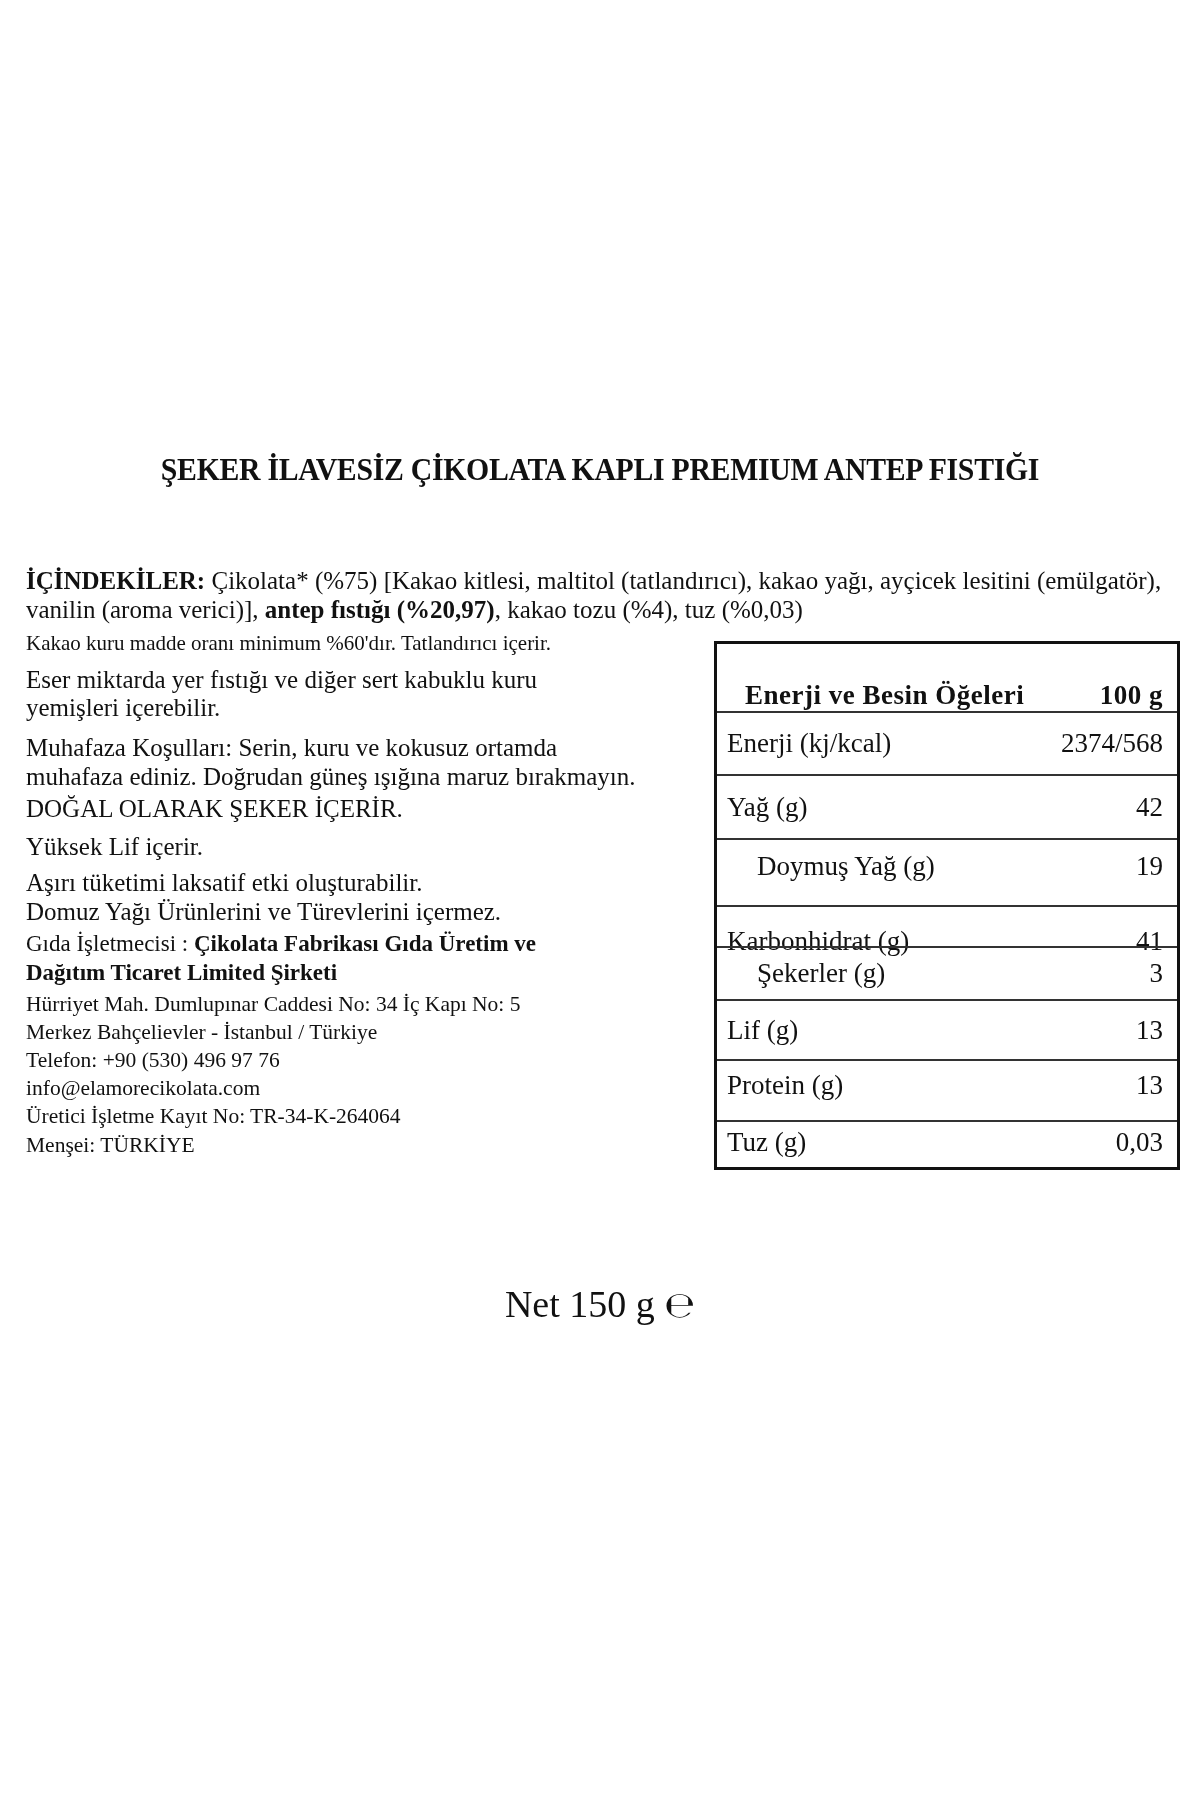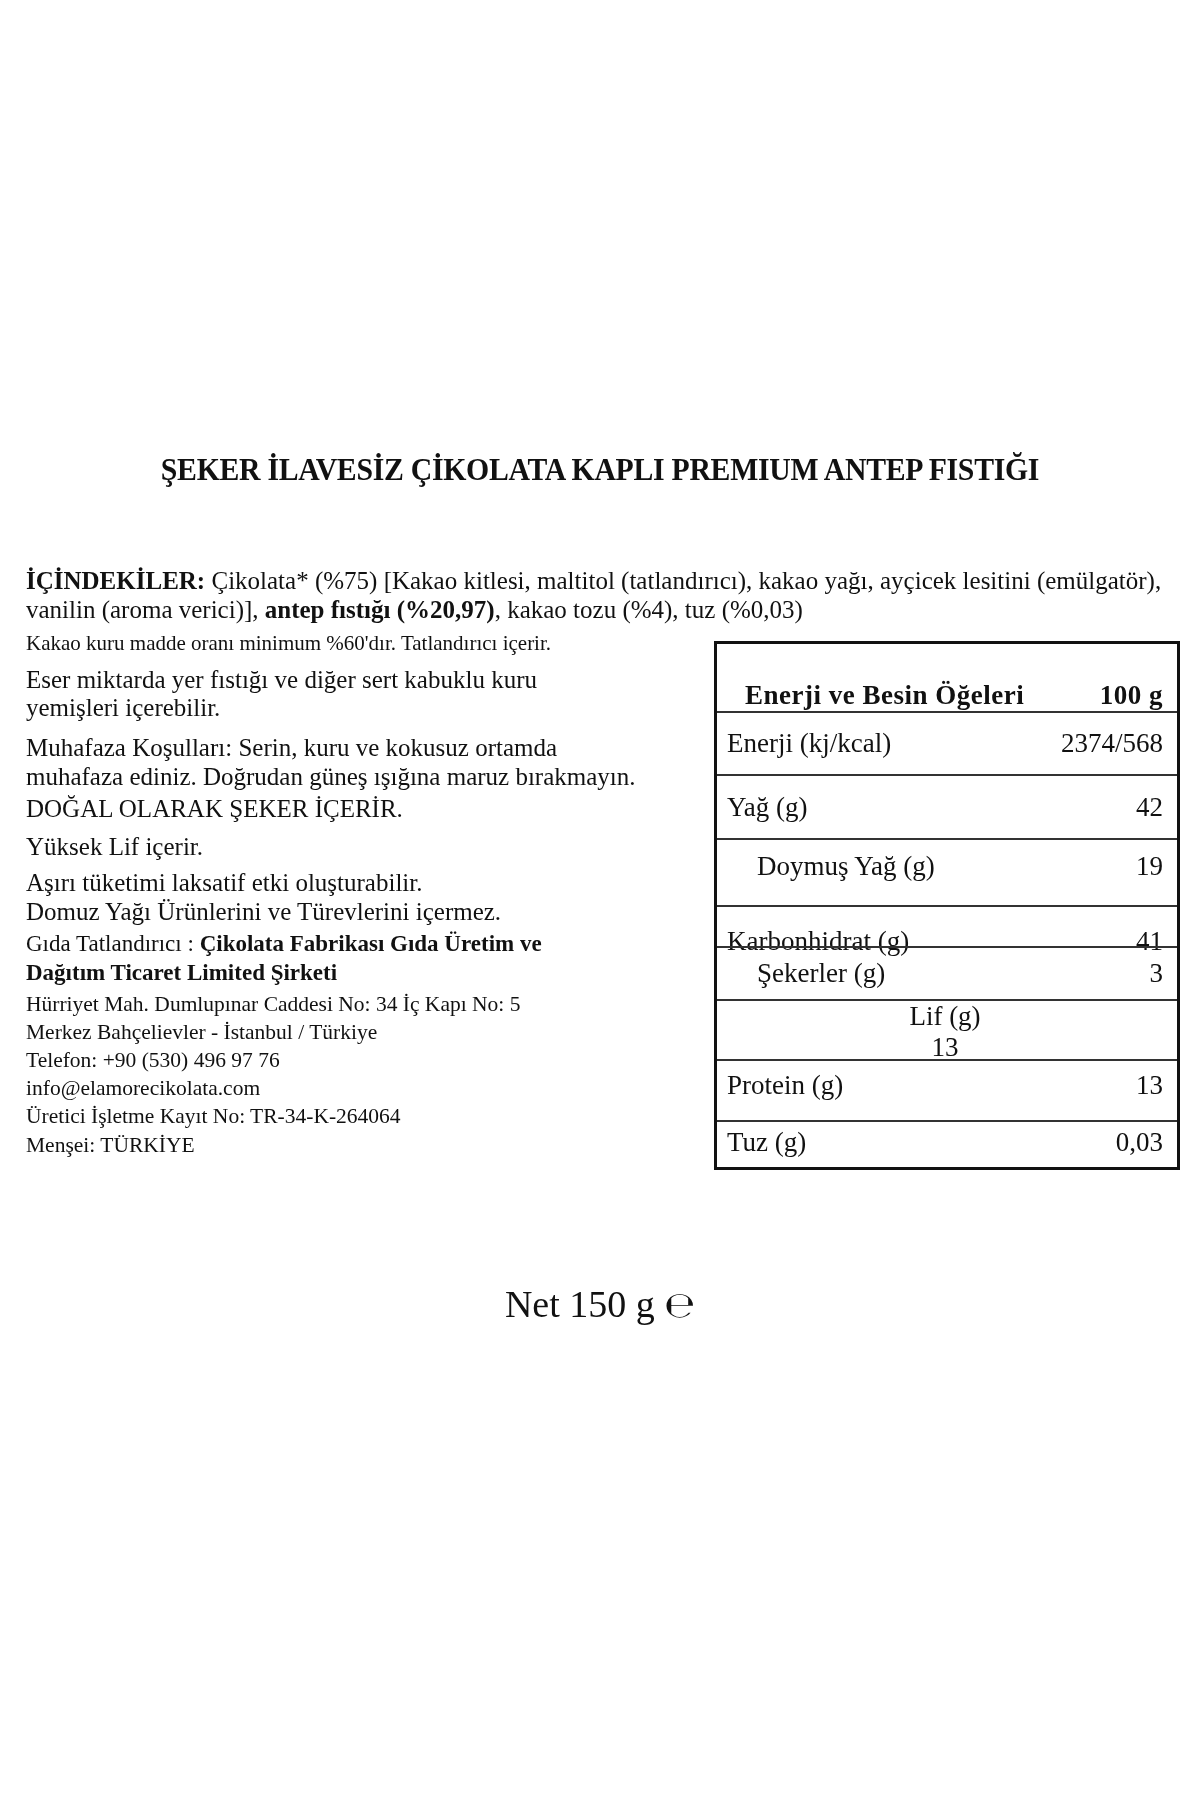--- a/index.html
+++ b/index.html
@@ -37,21 +37,21 @@
 <div class="abs left-col small" style="top:631px;">Kakao kuru madde oranı minimum %60'dır. Tatlandırıcı içerir.</div>
 <div class="abs left-col" style="top:666px;">Eser miktarda yer fıstığı ve diğer sert kabuklu kuru</div>
 <div class="abs left-col" style="top:694px;">yemişleri içerebilir.</div>
 <div class="abs left-col" style="top:734px;">Muhafaza Koşulları: Serin, kuru ve kokusuz ortamda</div>
 <div class="abs left-col" style="top:763px;">muhafaza ediniz. Doğrudan güneş ışığına maruz bırakmayın.</div>
 <div class="abs left-col" style="top:795px;">DOĞAL OLARAK ŞEKER İÇERİR.</div>
 <div class="abs left-col" style="top:833px;">Yüksek Lif içerir.</div>
 <div class="abs left-col" style="top:869px;">Aşırı tüketimi laksatif etki oluşturabilir.</div>
 <div class="abs left-col" style="top:898px;">Domuz Yağı Ürünlerini ve Türevlerini içermez.</div>
 
-<div class="abs left-col mid" style="top:931px;"><span>Gıda Tatlandırıcı : </span><b>Çikolata Fabrikası Gıda Üretim ve</b></div>
+<div class="abs left-col mid" style="top:931px;"><span>Gıda İşletmecisi : </span><b>Çikolata Fabrikası Gıda Üretim ve</b></div>
 <div class="abs left-col mid" style="top:960px; font-weight:bold;">Dağıtım Ticaret Limited Şirketi</div>
 
 <div class="abs left-col addr" style="top:990px;">Hürriyet Mah. Dumlupınar Caddesi No: 34 İç Kapı No: 5</div>
 <div class="abs left-col addr" style="top:1018px;">Merkez Bahçelievler - İstanbul / Türkiye</div>
 <div class="abs left-col addr" style="top:1046px;">Telefon: +90 (530) 496 97 76</div>
 <div class="abs left-col addr" style="top:1074px;">info@elamorecikolata.com</div>
 <div class="abs left-col addr" style="top:1102px;">Üretici İşletme Kayıt No: TR-34-K-264064</div>
 <div class="abs left-col addr" style="top:1131px;">Menşei: TÜRKİYE</div>
 
 <div class="table">
@@ -72,21 +72,21 @@
     <span class="val">19</span>
   </div>
   <div class="row" style="top:261px; height:70px;">
     <span class="lbl">Karbonhidrat (g)</span>
     <span class="val">41</span>
   </div>
   <div class="row" style="top:302px; height:53px;">
     <span class="lbl indent">Şekerler (g)</span>
     <span class="val">3</span>
   </div>
-  <div class="row" style="top:355px; height:60px;flex-direction:column;">
+  <div class="row" style="top:355px; height:60px;">
     <span class="lbl">Lif (g)</span>
     <span class="val">13</span>
   </div>
   <div class="row" style="top:415px; height:51px;">
     <span class="lbl">Protein (g)</span>
     <span class="val">13</span>
   </div>
   <div class="row" style="top:476px; height:43px;">
     <span class="lbl">Tuz (g)</span>
     <span class="val">0,03</span>

